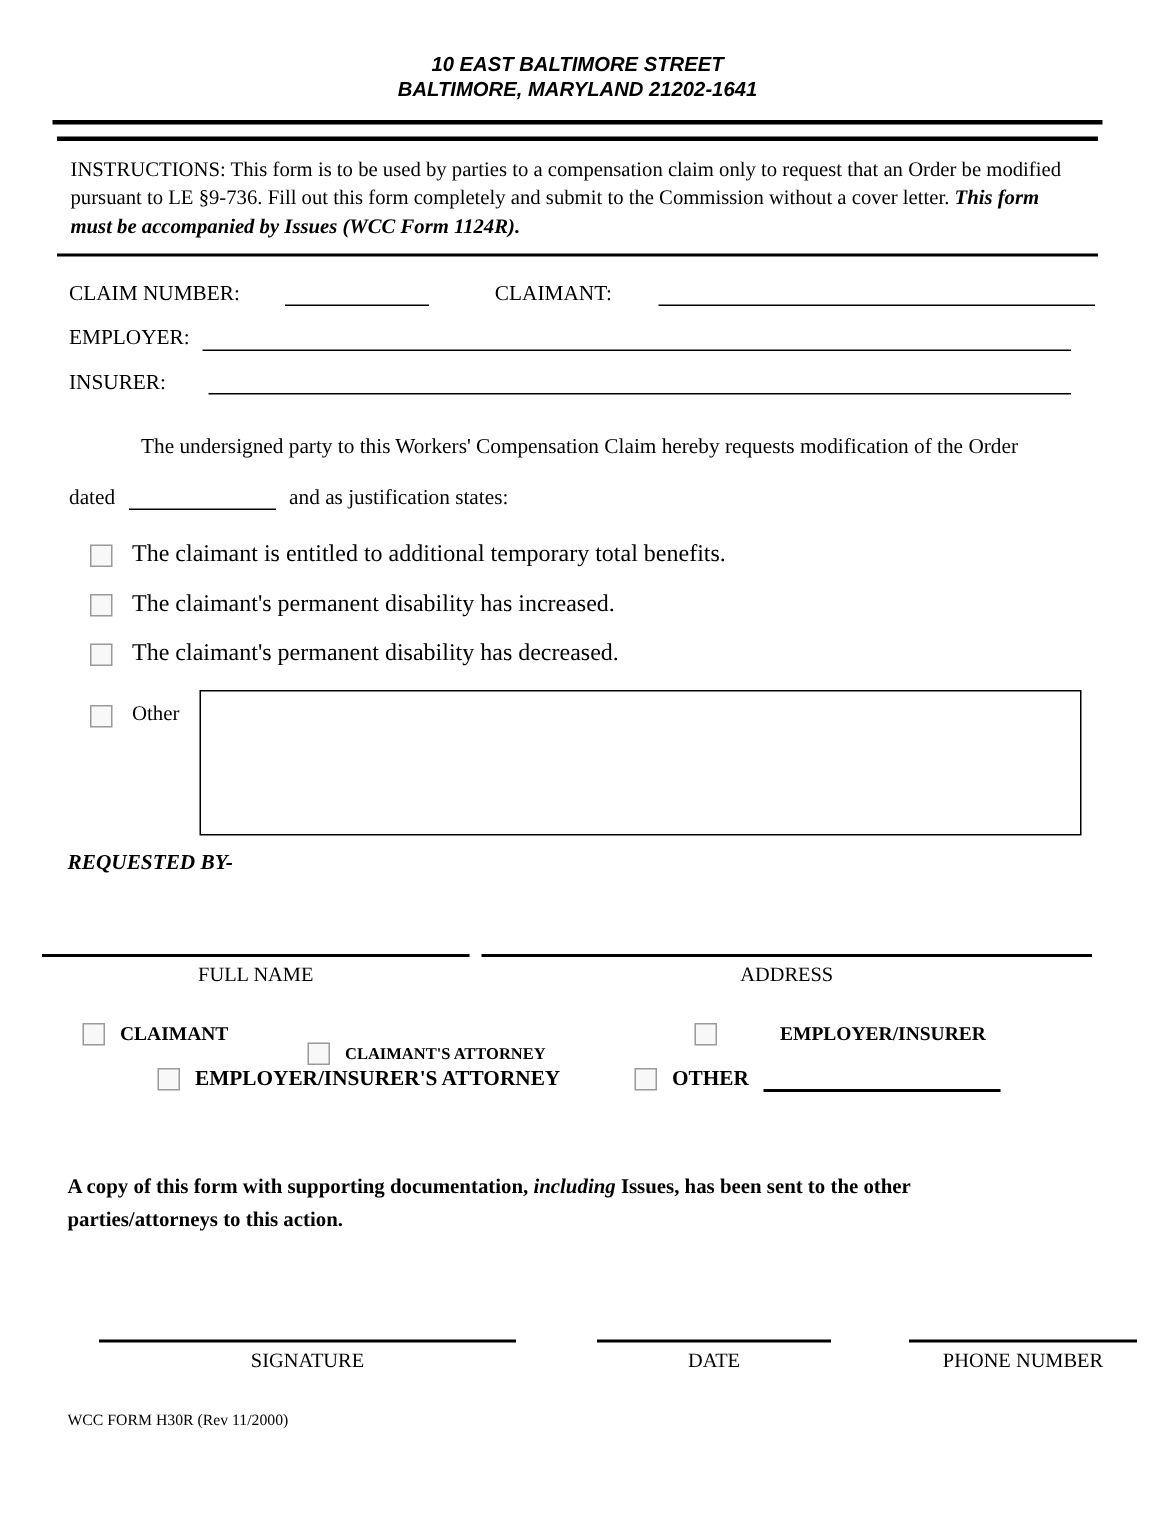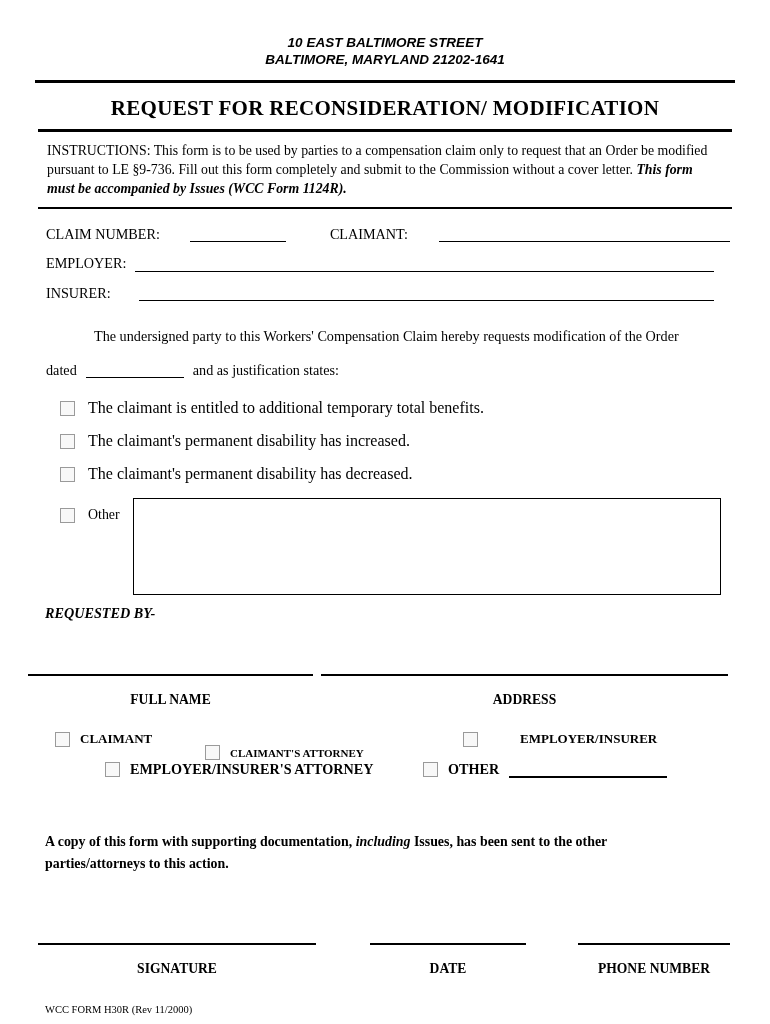--- a/index.html
+++ b/index.html
@@ -53,56 +53,55 @@
     width: 588px; height: 97px;
     border: 1.5px solid #000;
     background: #fff;
   }
   
   .requested-by { margin: 10px 0 0 45px; font-size: 14.2px; font-weight: bold; font-style: italic; }
   
   .fn-row { display: flex; align-items: flex-end; margin-top: 52px; }
   .ucol { display: flex; flex-direction: column; }
   .uline { height: 2px; background: #000; }
-  .ulabel { text-align: center; font-weight: bold; font-size: 13.6px; margin-top: 16px; }
+  .ulabel { text-align: center; font-weight: normal; font-size: 13.6px; margin-top: 4px; }
   .fn-left { margin-left: 28px; width: 285px; }
   .fn-right { margin-left: 8px; flex: 1 1 auto; margin-right: 42px; }
   
   .roles { position: relative; margin-top: 21px; height: 64px; font-weight: bold; }
   .role { position: absolute; display: flex; align-items: center; font-size: 13px; white-space: nowrap; }
   .role .cbox { margin-right: 10px; }
   .role-claimant            { left: 55px;  top: 2px; }
   .role-claimants-attorney  { left: 205px; top: 16px;   font-size: 11px; justify-content: space-between; }
   .role-employer-insurer    { left: 463px; top: 2px; gap: 32px; }
   .role-eia                 { left: 105px; top: 32px; font-size: 14.2px; }
   .role-other               { left: 423px; top: 32px; font-size: 14.2px; }
   .role-other .blank { width: 158px; margin-left: 10px; border-bottom-width: 2px; }
   
   .cert { margin: 38px 105px 0 45px; font-size: 13.9px; font-weight: bold; line-height: 1.55; }
   .cert .it { font-style: italic; }
   
-  .sig-row { display: flex; margin-top: 68px; }
+  .sig-row { display: flex; margin-top: 68px; padding-left: 28px; }
   .sig-1 { margin-left: 38px; width: 278px; }
   .sig-2 { margin-left: 54px; width: 156px; }
   .sig-3 { margin-left: 52px; width: 152px; }
   
   .footer { margin: 27px 0 0 45px; font-size: 10.5px; }
 </style>
 </head>
 <body>
 
 <div class="page">
 
   <div class="hdr">
     <div class="hdr-addr">10 EAST BALTIMORE STREET</div>
     <div class="hdr-addr" style="margin-top:2px">BALTIMORE, MARYLAND 21202-1641</div>
   </div>
   <div class="rule rule-1"></div>
 
-  <div class="title">REQUEST FOR RECONSIDERATION/ MODIFICATION</div>
   <div class="rule rule-2"></div>
 
   <div class="instructions"><span>INSTRUCTIONS: This form is to be used by parties to a compensation claim only to request that an Order be modified pursuant to LE §9-736. Fill out this form completely and submit to the Commission without a cover letter. </span><span class="bi">This form must be accompanied by Issues (WCC Form 1124R).</span></div>
   <div class="rule rule-3"></div>
 
   <div class="fields">
     <div class="frow">
       <span class="flabel">CLAIM NUMBER:</span>
       <span class="blank" style="width:96px; margin-left:8px;"></span>
       <span class="flabel" style="margin-left:22px;">CLAIMANT:</span>

